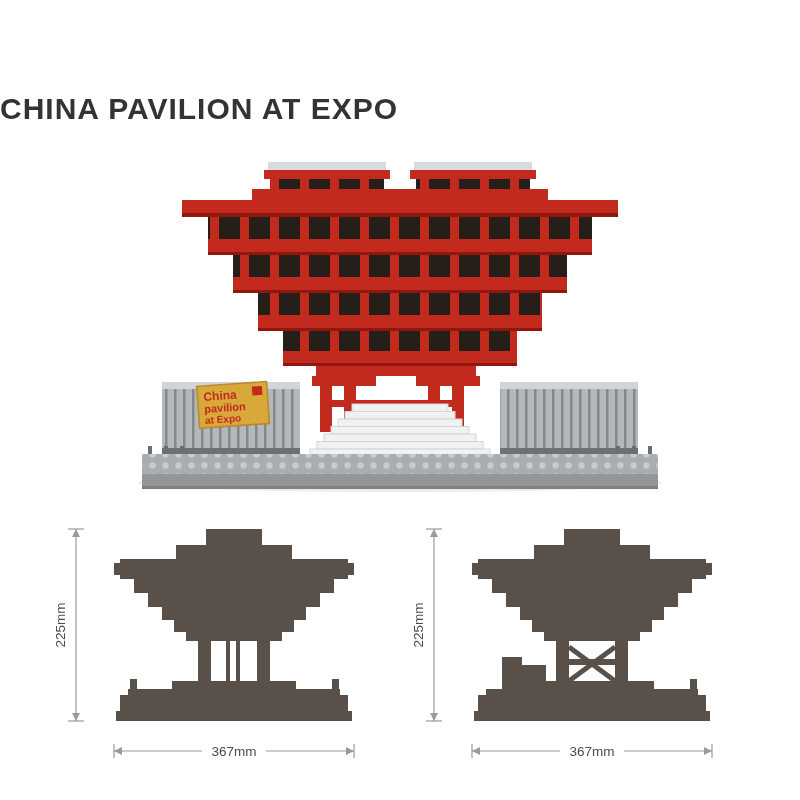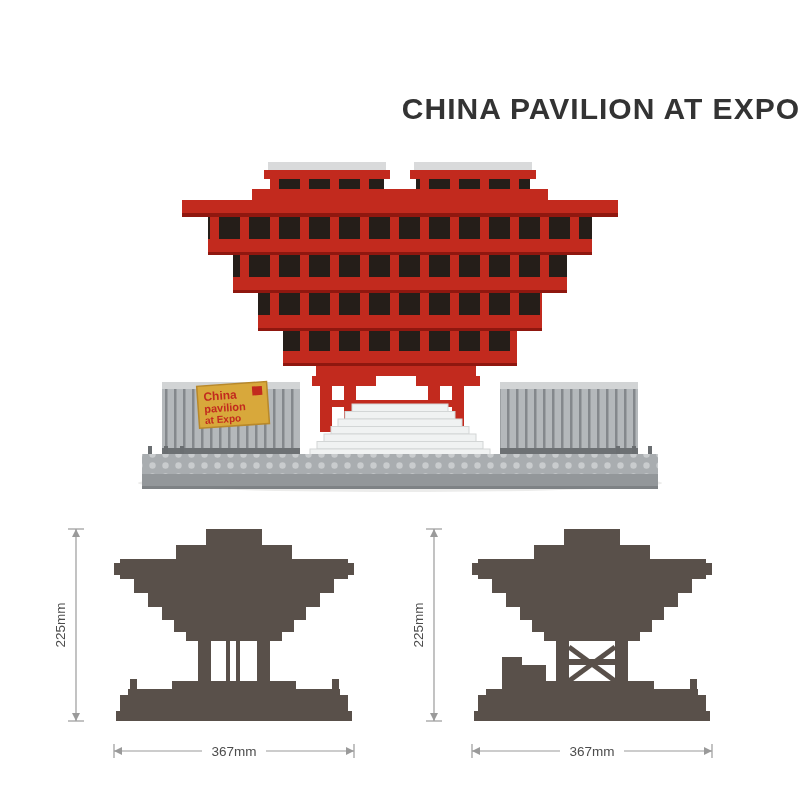--- a/index.html
+++ b/index.html
@@ -7,21 +7,21 @@
     position:relative;
     width:800px;height:800px;
     margin:0 auto;
     background:#ffffff;
     font-family:"Liberation Sans", sans-serif;
     overflow:hidden;
   }
   .title{
     margin:0;
     padding-top:92px;
-    text-align:right;
+    text-align:left;
     font-size:30px;
     font-weight:700;
     letter-spacing:1px;
     color:#333333;
   }
   .photo-wrap{
     margin-top:26px;
     display:flex;
     justify-content:center;
   }

